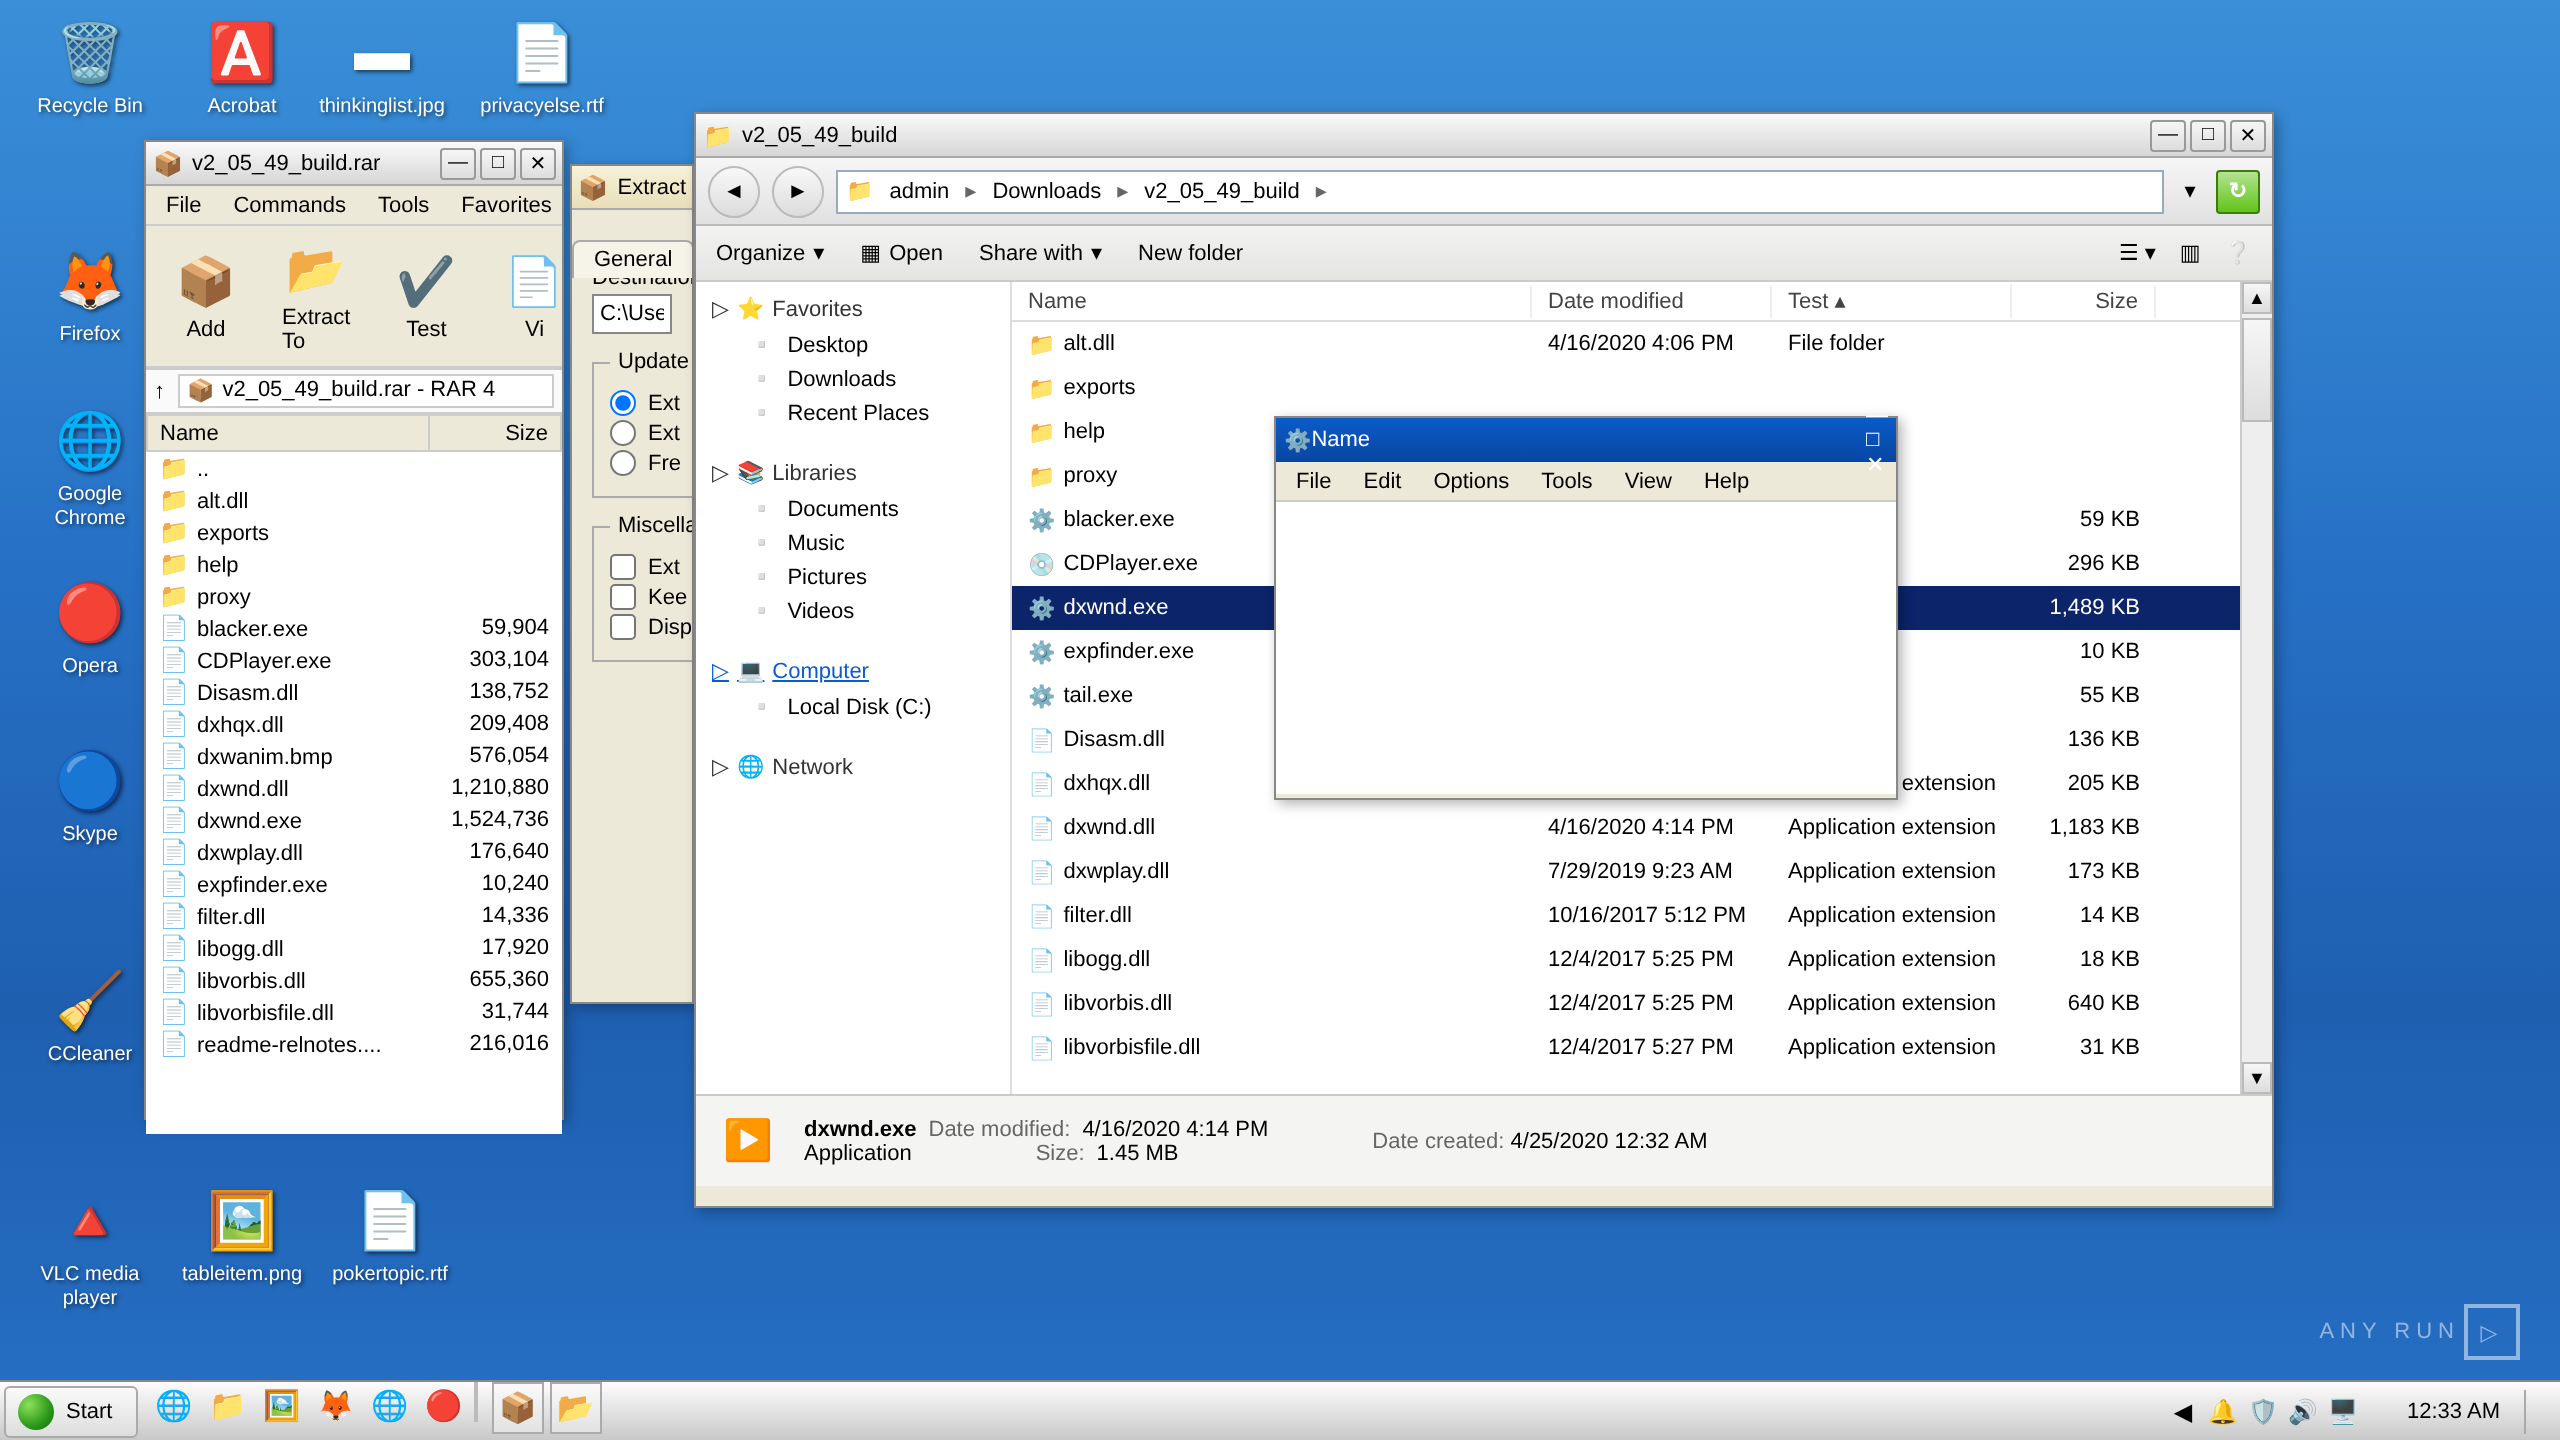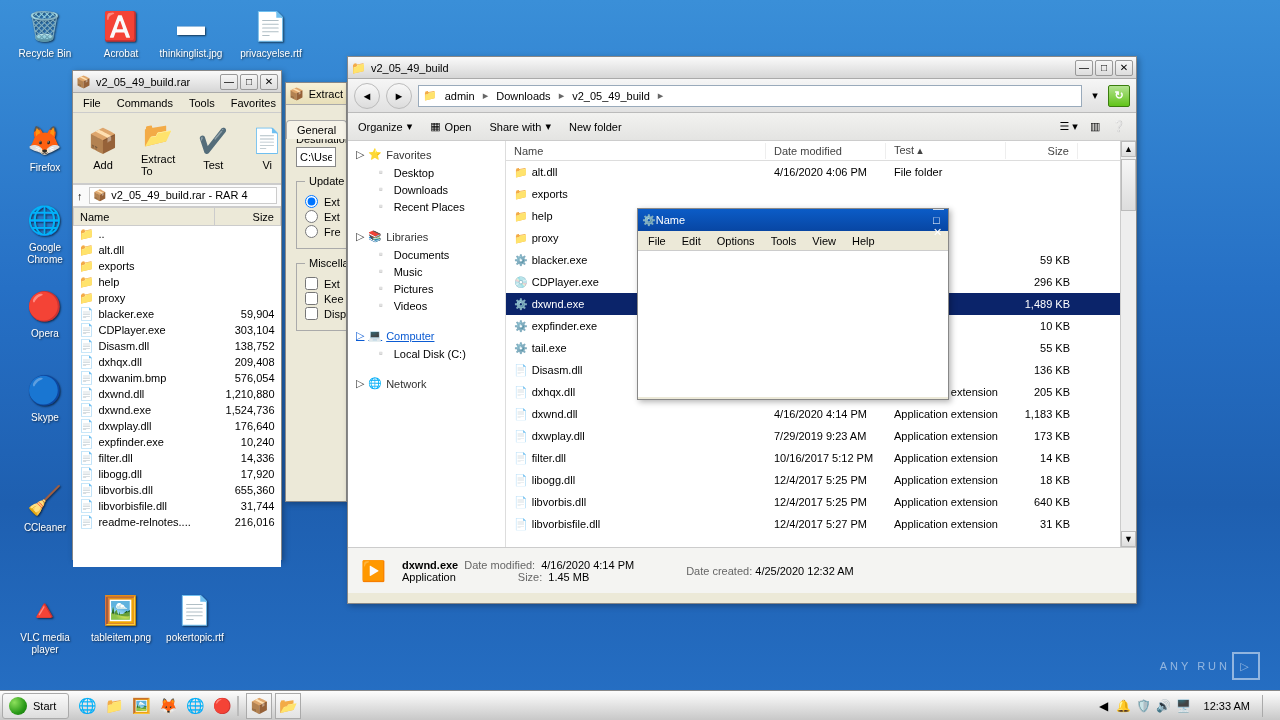--- a/index.html
+++ b/index.html
@@ -72,29 +72,29 @@
 .scrollbar .arr { height:16px; background:linear-gradient(180deg,#f6f6f6,#ddd); border:1px solid #bbb; display:flex; align-items:center; justify-content:center; font-size:9px; cursor:pointer; }
 .scrollbar .thumb { height:52px; margin-top:2px; background:linear-gradient(180deg,#f6f6f6,#ddd); border:1px solid #bbb; }
 .details { height:46px; border-top:1px solid #ccc; background:#f4f4f2; display:flex; align-items:center; padding:4px 10px; gap:12px; }
 .details .thumb { width:32px; height:32px; display:flex; align-items:center; justify-content:center; font-size:20px; }
 
 
 .dxwnd-body { background:#fff; height:146px; }
 .dx-title { background:linear-gradient(180deg,#0b5cc7,#0846a3); color:#fff; height:22px; display:flex; align-items:center; padding:0 4px; }
 
 
-.taskbar { position:absolute; left:0; right:0; bottom:0; height:30px; background:linear-gradient(180deg,#fdfdfd 0%,#e8e8e8 40%,#c8c8c8 100%); border-top:1px solid #888; display:flex; align-items:center; }
+.taskbar { position:absolute; left:0; right:0; bottom:0; height:30px; background:linear-gradient(180deg,#fdfdfd 0%,#e8e8e8 40%,#c8c8c8 100%); border-top:1px solid #888; display:flex; }
 .start { height:26px; padding:0 12px 0 6px; margin:2px; display:flex; align-items:center; gap:6px; background:linear-gradient(180deg,#fafafa,#ddd); border:1px solid #aaa; border-radius:3px; cursor:pointer; }
 .start .orb { width:18px; height:18px; background:radial-gradient(circle at 30% 30%,#8de05c,#2a9a18 60%,#0c6b08); border-radius:50%; }
 .tb-items { display:flex; gap:3px; margin-left:4px; }
 .tb-item { width:24px; height:24px; display:flex; align-items:center; justify-content:center; cursor:pointer; border:1px solid transparent; font-size:15px; }
 .tb-item.app { width:26px; height:26px; border:1px solid #aaa; background:linear-gradient(180deg,#fafafa,#e2e2e2); }
 .tray { margin-left:auto; display:flex; align-items:center; gap:6px; padding:0 8px; }
 .tray .ti { width:16px; height:16px; display:flex; align-items:center; justify-content:center; font-size:12px; cursor:pointer; }
-.clock { padding:0 6px; }
+.clock { padding:0 6px;margin-left:12px; }
 
 .watermark { position:absolute; right:20px; bottom:40px; font-size:32px; font-weight:300; color:rgba(255,255,255,.5); letter-spacing:3px; display:flex; align-items:center; gap:2px; pointer-events:none; }
 .watermark .play { width:28px; height:28px; border:2px solid rgba(255,255,255,.5); display:flex; align-items:center; justify-content:center; }
 </style>
 </head>
 <body>
 
 <div class="desktop" id="desktop">
     <div class="desktop-icon" style="left: 10px; top: 6px;">
       <div class="ico">🗑️</div>

